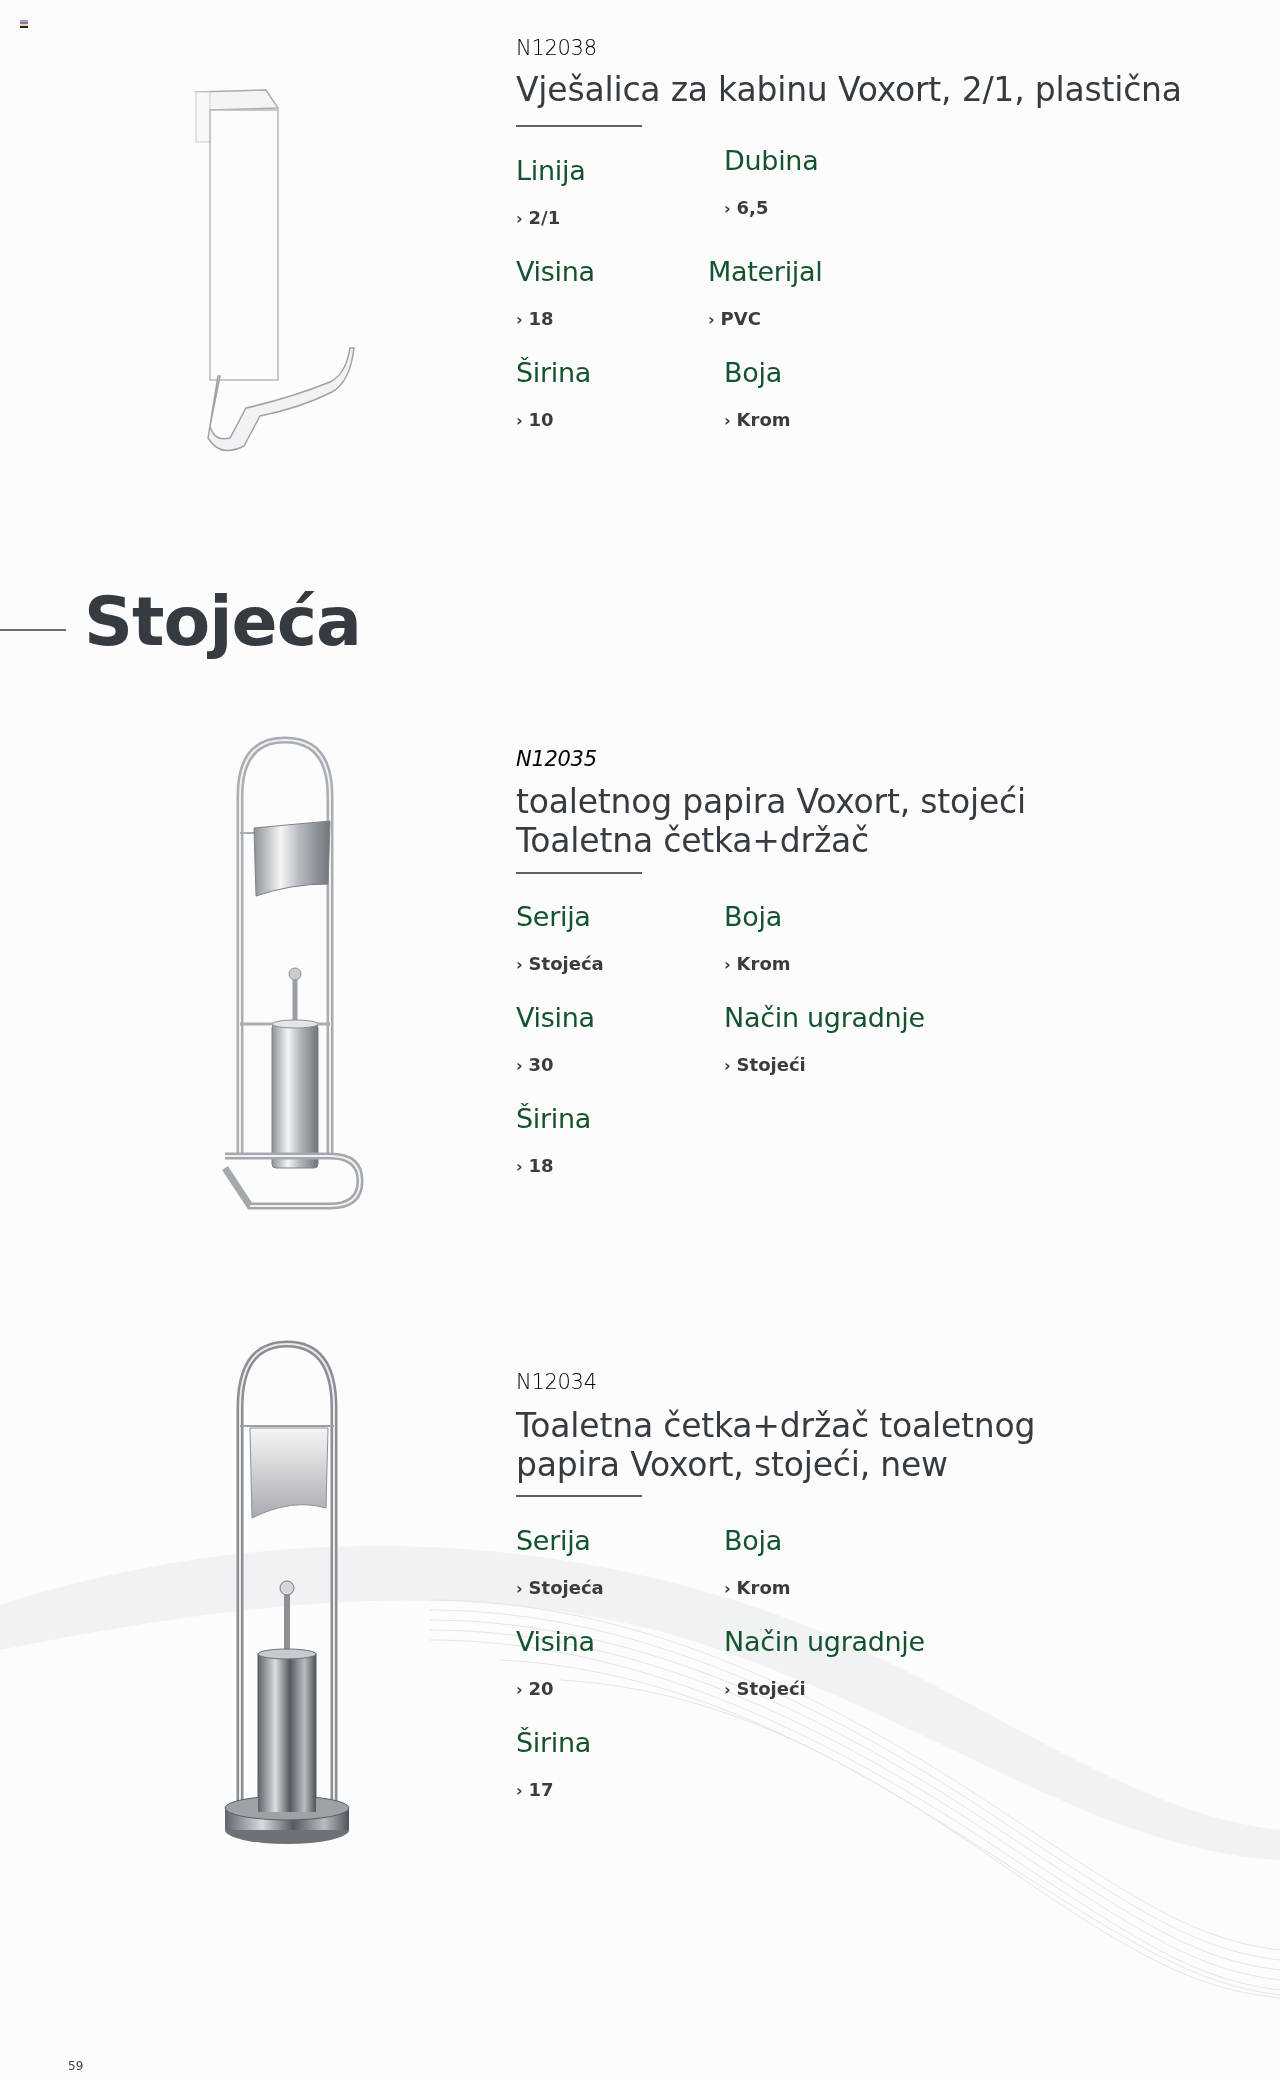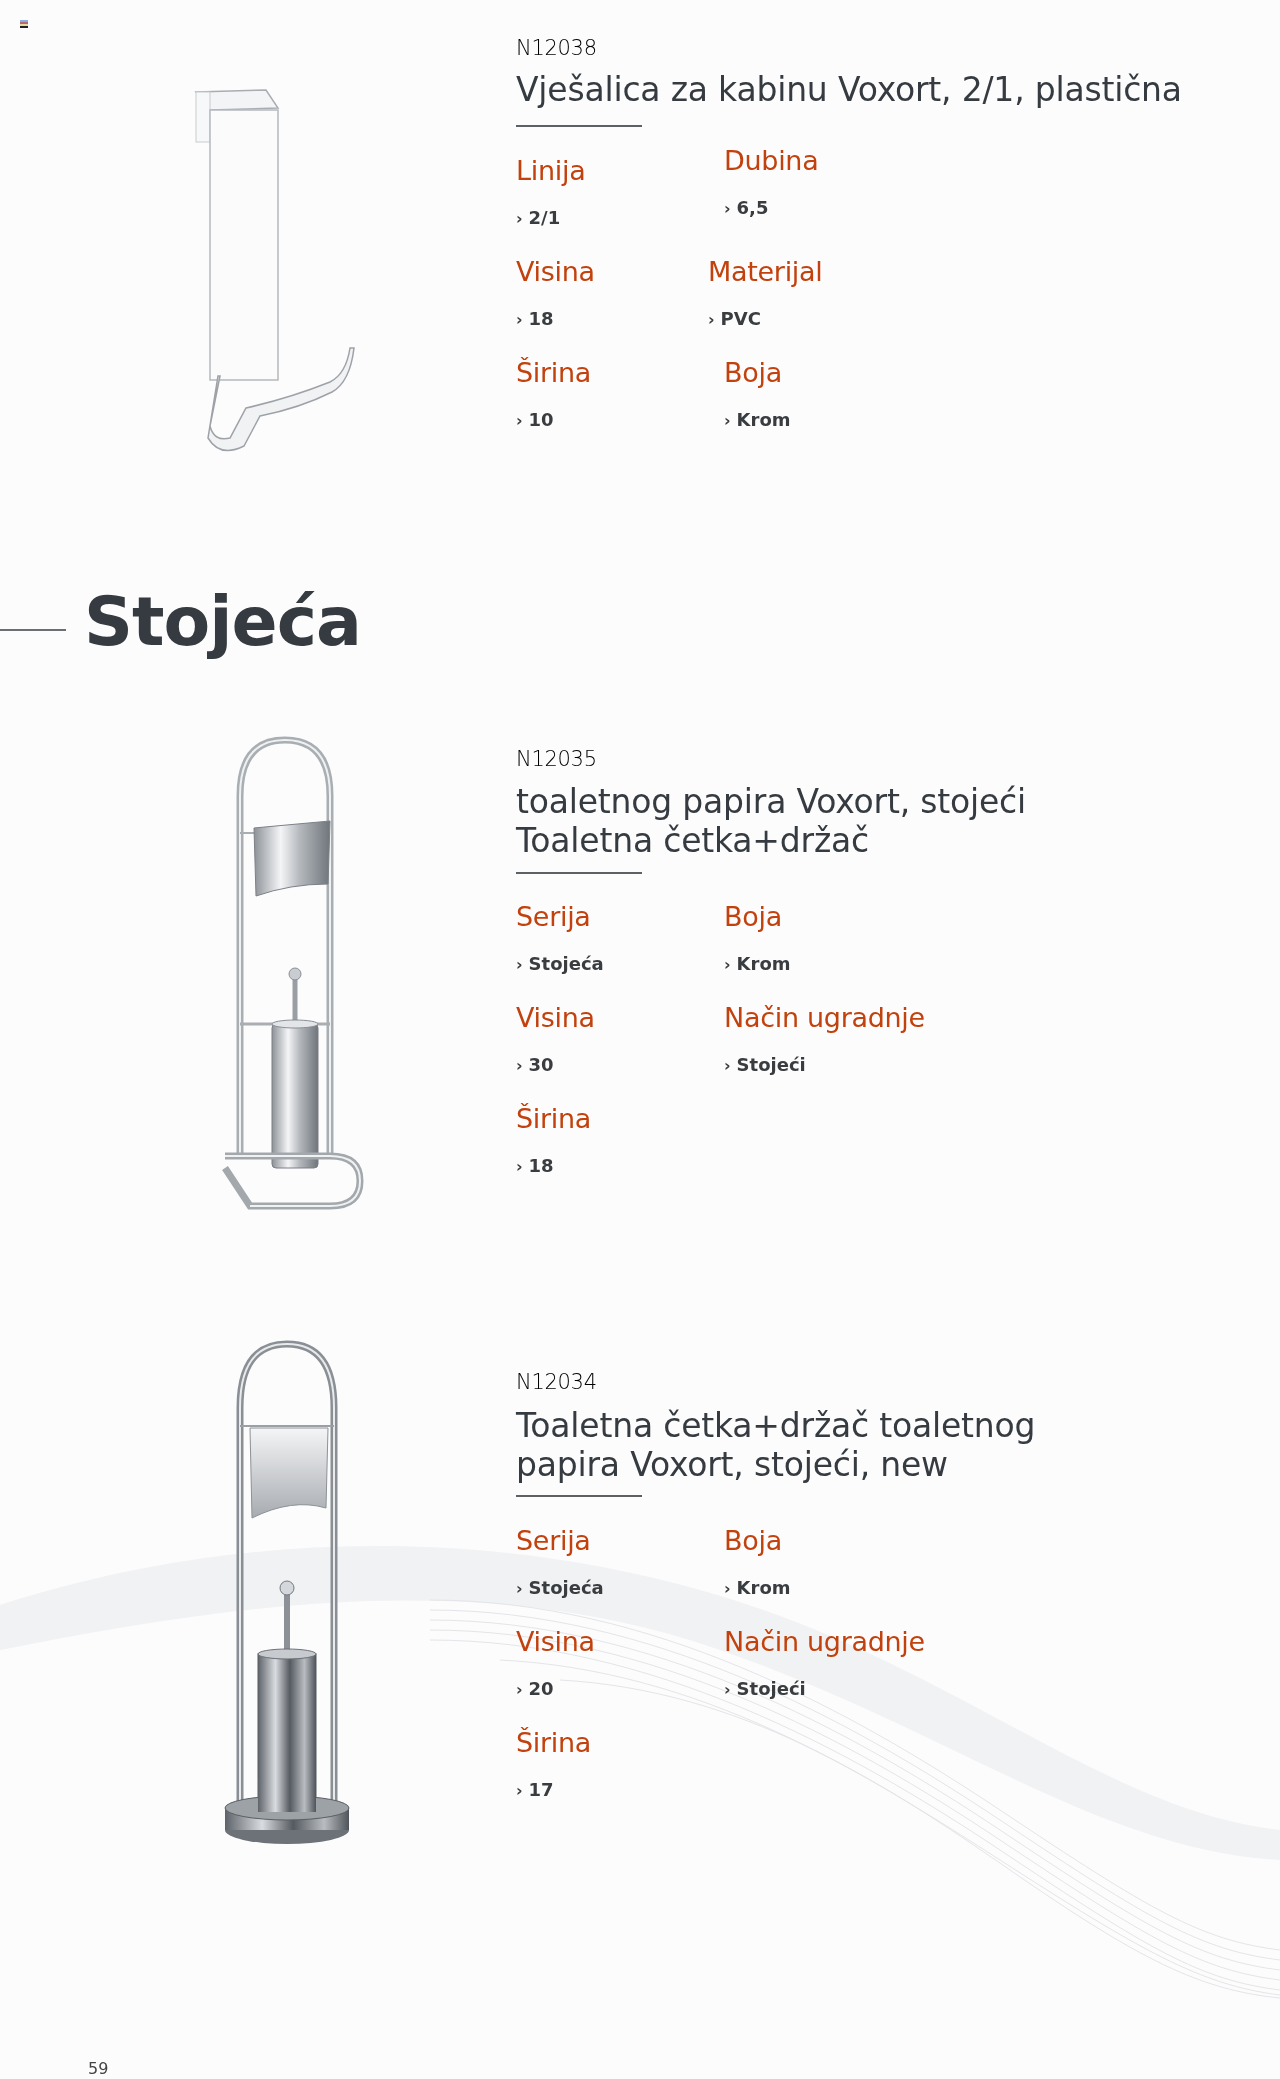--- a/index.html
+++ b/index.html
@@ -8,26 +8,26 @@
     background:#fcfcfd;
     font-family:"DejaVu Sans", "Liberation Sans", sans-serif;
   }
   .flag { position:absolute; left:20px; top:20px; width:8px; height:8px; }
   .flag div { height:2px; }
   .product { position:absolute; left:516px; }
   .code { position:absolute; left:0; font-size:21px; color:#000000; font-weight:300; white-space:nowrap; letter-spacing:-0.3px; }
   .title { position:absolute; left:0; font-size:33px; color:#353b40; line-height:39px; white-space:nowrap; letter-spacing:-0.2px; }
   .divider { position:absolute; left:0; width:126px; height:2px; background:#5d6165; }
   .spec { position:absolute; }
-  .spec .label { font-size:27px; color:#c2410c; white-space:nowrap; line-height:32px; letter-spacing:-0.3px; }
+  .spec .label { font-size:27px; color:#14532d; white-space:nowrap; line-height:32px; letter-spacing:-0.3px; }
   .spec .value { font-size:18px; color:#3a3d40; white-space:nowrap; margin-top:20px; line-height:22px;font-weight:bold; }
   .spec .value .arrow { font-size:16px; margin-right:6px; color:#3a3d40; }
   .section-rule { position:absolute; left:0; top:629px; width:66px; height:2px; background:#6b6f73; }
   .section-title { position:absolute; left:84px; top:582px; font-size:68px; font-weight:bold; color:#353b40; line-height:80px; letter-spacing:-1px; }
-  .page-num { position:absolute; left:88px; top:2059px; font-size:16px; color:#444; }
+  .page-num { position:absolute; left:68px; top:2059px; font-size:12px; color:#444; }
   .img { position:absolute; }
   .wave { position:absolute; left:0; top:1480px; width:1280px; height:520px; }
 </style>
 </head>
 <body>
 
 <svg class="wave" viewBox="0 0 1280 520" preserveAspectRatio="none">
   <path d="M0 125 C 200 60, 450 40, 700 110 S 1100 330, 1280 350 L 1280 380 C 1100 370, 950 250, 720 170 S 250 120, 0 170 Z" fill="#eeeff1" opacity="0.8"></path>
   <g fill="none" stroke="#e3e5e8" stroke-width="1">
     <path d="M430 120 C 650 120, 850 230, 1000 330 S 1200 460, 1280 470"></path>
@@ -106,21 +106,21 @@
   <line x1="30" y1="288" x2="120" y2="288" stroke="#a9aeb3" stroke-width="3"></line>
   <line x1="85" y1="240" x2="85" y2="290" stroke="#9a9fa5" stroke-width="5"></line>
   <circle cx="85" cy="238" r="6" fill="#c9ccd0" stroke="#8a8f95"></circle>
   <rect x="62" y="288" width="46" height="144" rx="4" fill="url(#chrome1)" stroke="#7a7f85"></rect>
   <ellipse cx="85" cy="288" rx="23" ry="4" fill="#e3e5e8" stroke="#8a8f95"></ellipse>
   <path d="M15 420 L120 420 Q150 420 150 445 Q150 470 120 470 L40 470 L15 432" fill="none" stroke="#a3a8ad" stroke-width="7"></path>
   <path d="M15 420 L120 420 Q150 420 150 445 Q150 470 120 470 L40 470" fill="none" stroke="#f0f1f3" stroke-width="2"></path>
 </svg>
 
 <div class="product" style="top:0;">
-  <div class="code" style="top:747px;">N12035</div>
+  <div class="code" style="top:747px;font-style:italic;">N12035</div>
   <div class="title" style="top:782px;">
     <div>toaletnog papira Voxort, stojeći</div>
     <div>Toaletna četka+držač</div>
   </div>
   <div class="divider" style="top:872px;"></div>
 
   <div class="spec" style="left:0; top:901px;">
     <div class="label">Serija</div>
     <div class="value"><span class="arrow">›</span><span>Stojeća</span></div>
   </div>

